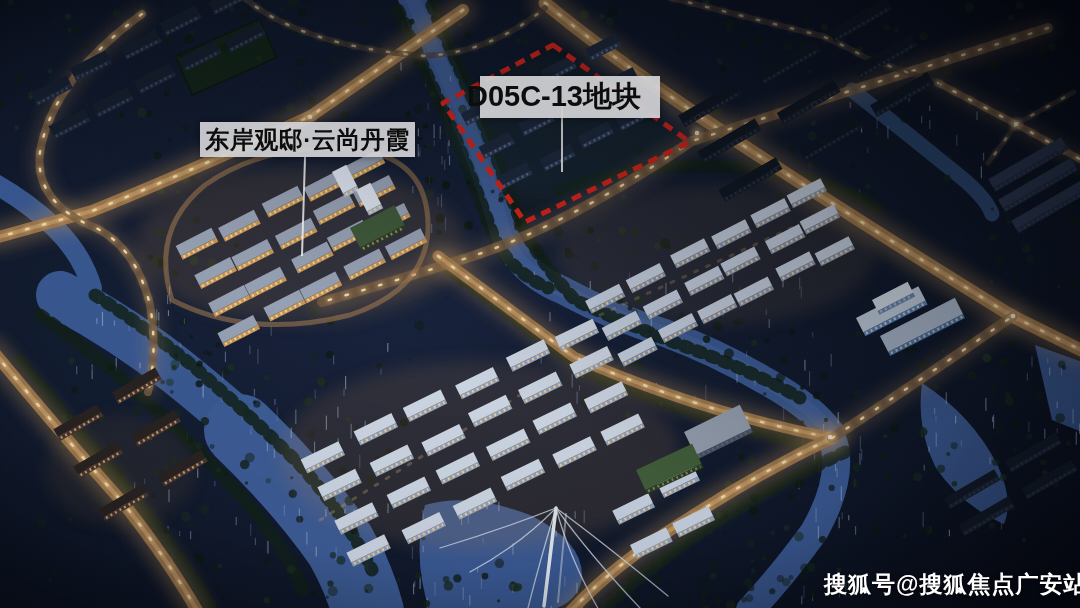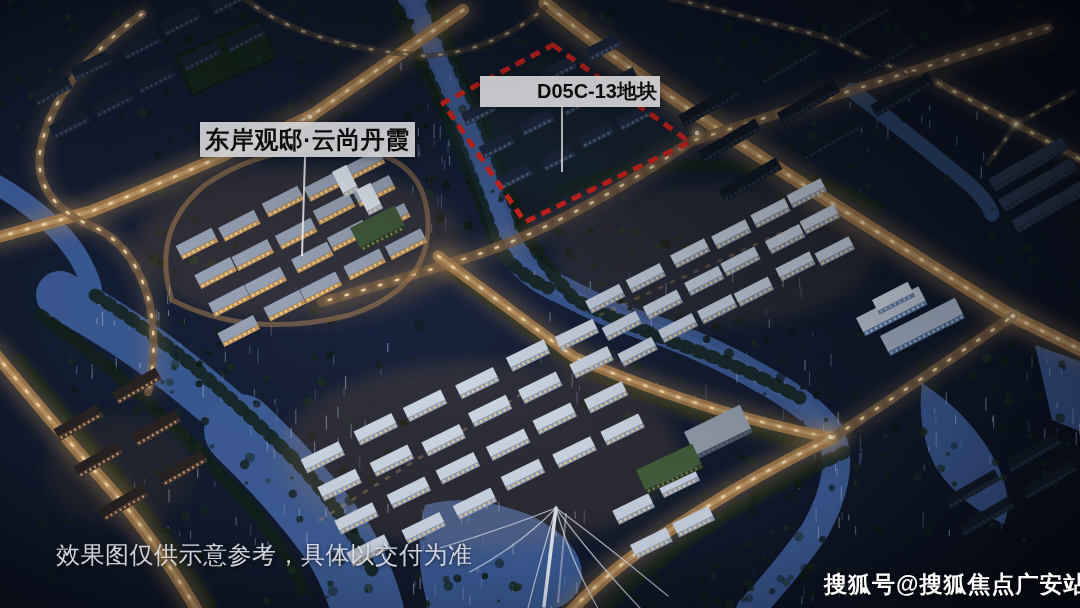--- a/index.html
+++ b/index.html
@@ -4,22 +4,22 @@
 <style>
   html,body{margin:0;padding:0;background:#000;}
   .stage{position:relative;width:1080px;height:608px;overflow:hidden;background:#0a0f1b;
          font-family:"Liberation Sans","DejaVu Sans",sans-serif;}
   .stage svg{position:absolute;left:0;top:0;}
   .overlay{position:absolute;white-space:nowrap;}
   .maplabel{display:flex;align-items:center;font-weight:bold;color:#0d0d0d;
             background:rgba(209,210,213,.93);box-shadow:0 0 8px rgba(0,0,0,.45);}
   #label-dongan{left:200px;top:122px;width:215px;height:35px;font-size:24px;
                 justify-content:center;letter-spacing:.5px;}
-  #label-d05c{left:480px;top:76px;width:180px;height:31px;font-size:20px;
-              justify-content:flex-end;padding-right:3px;box-sizing:border-box;}
+  #label-d05c{left:480px;top:76px;width:180px;height:42px;font-size:29px;
+              justify-content:flex-end;padding-right:19px;box-sizing:border-box;}
   #disclaimer{left:56px;top:539px;font-size:24px;letter-spacing:.5px;
               color:rgba(223,227,234,.92);text-shadow:0 1px 4px rgba(0,0,0,.7);}
   #watermark{left:824px;top:569px;font-size:23px;font-weight:bold;color:#ffffff;
              letter-spacing:1px;text-shadow:0 1px 4px rgba(0,0,0,.8);}
 </style>
 </head>
 <body>
 
 <div class="stage">
 
@@ -1600,15 +1600,14 @@
     <line x1="562" y1="105" x2="562" y2="172" stroke="#ffffff" stroke-width="2" opacity="0.9"></line>
     <line x1="305" y1="157" x2="302" y2="256" stroke="#ffffff" stroke-width="2" opacity="0.85"></line>
   </g>
 
   <rect x="0" y="0" width="1080" height="608" fill="url(#tr)"></rect>
   <rect x="0" y="0" width="1080" height="608" fill="url(#vg)"></rect>
 </svg>
 
   <div class="overlay maplabel" id="label-dongan">东岸观邸·云尚丹霞</div>
   <div class="overlay maplabel" id="label-d05c">D05C-13地块</div>
-  <div class="overlay" id="disclaimer">效果图仅供示意参考，具体以交付为准</div>
   <div class="overlay" id="watermark">搜狐号@搜狐焦点广安站</div>
 </div>
 
 </body></html>

